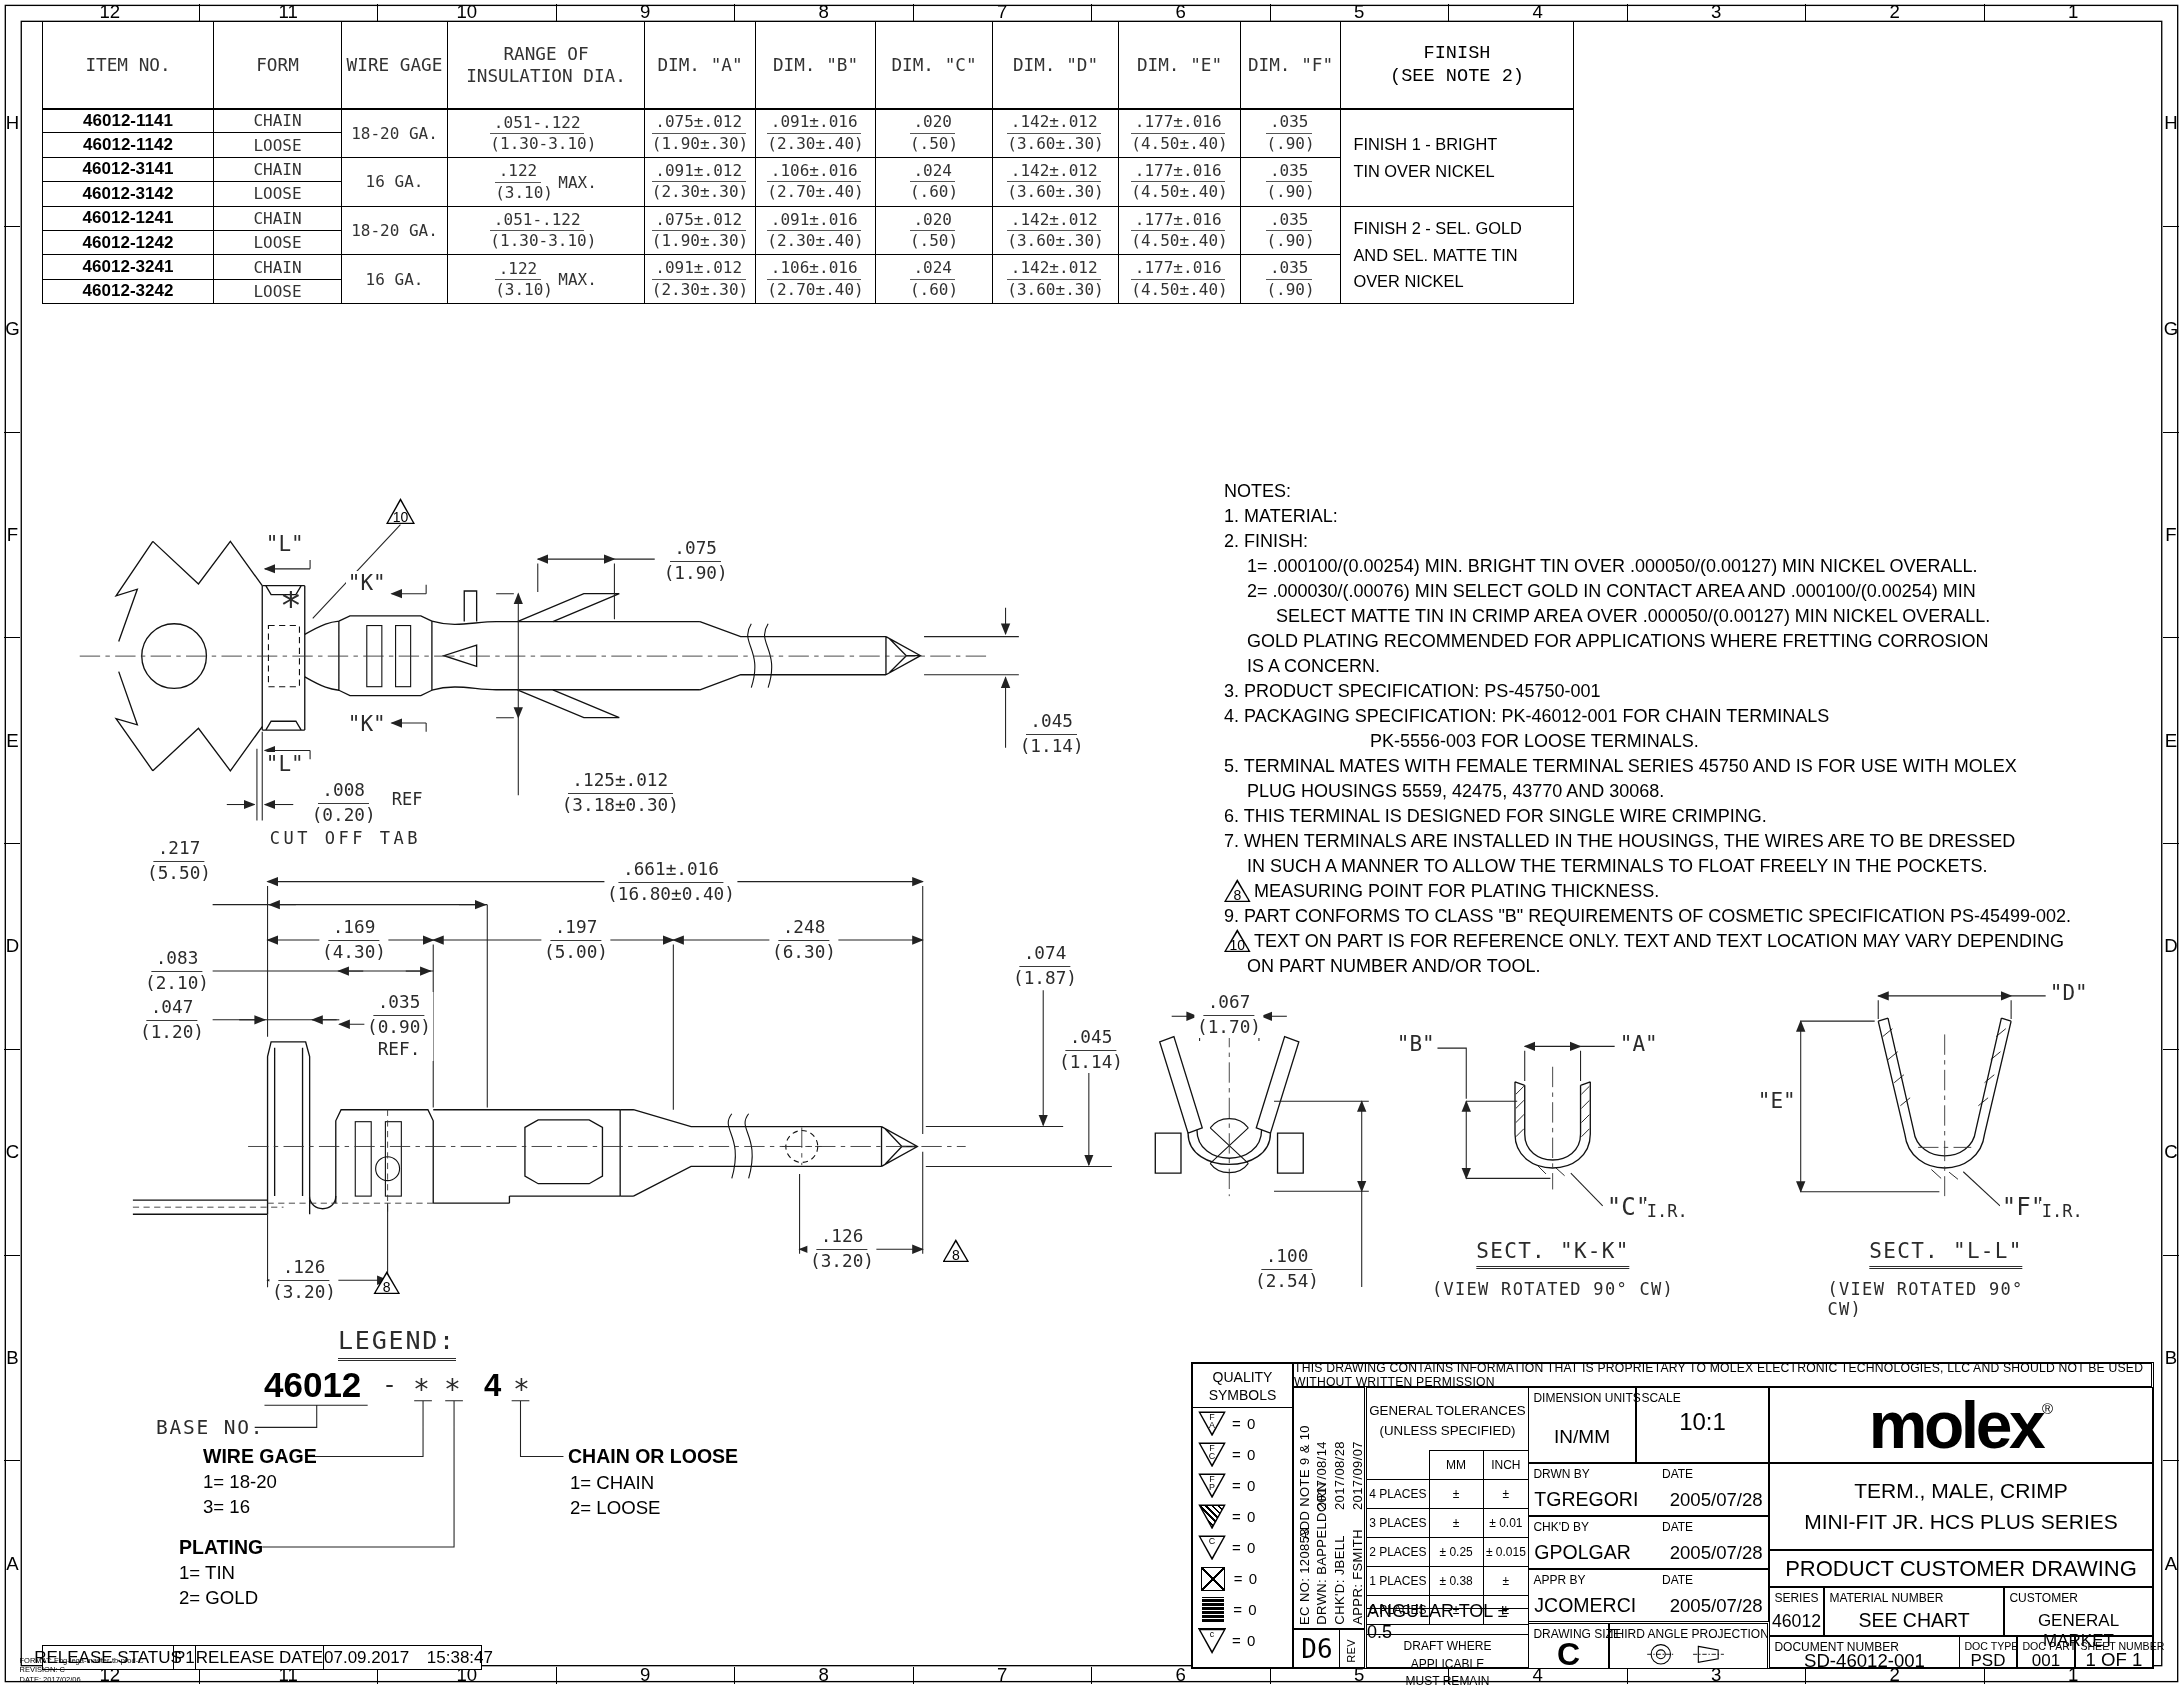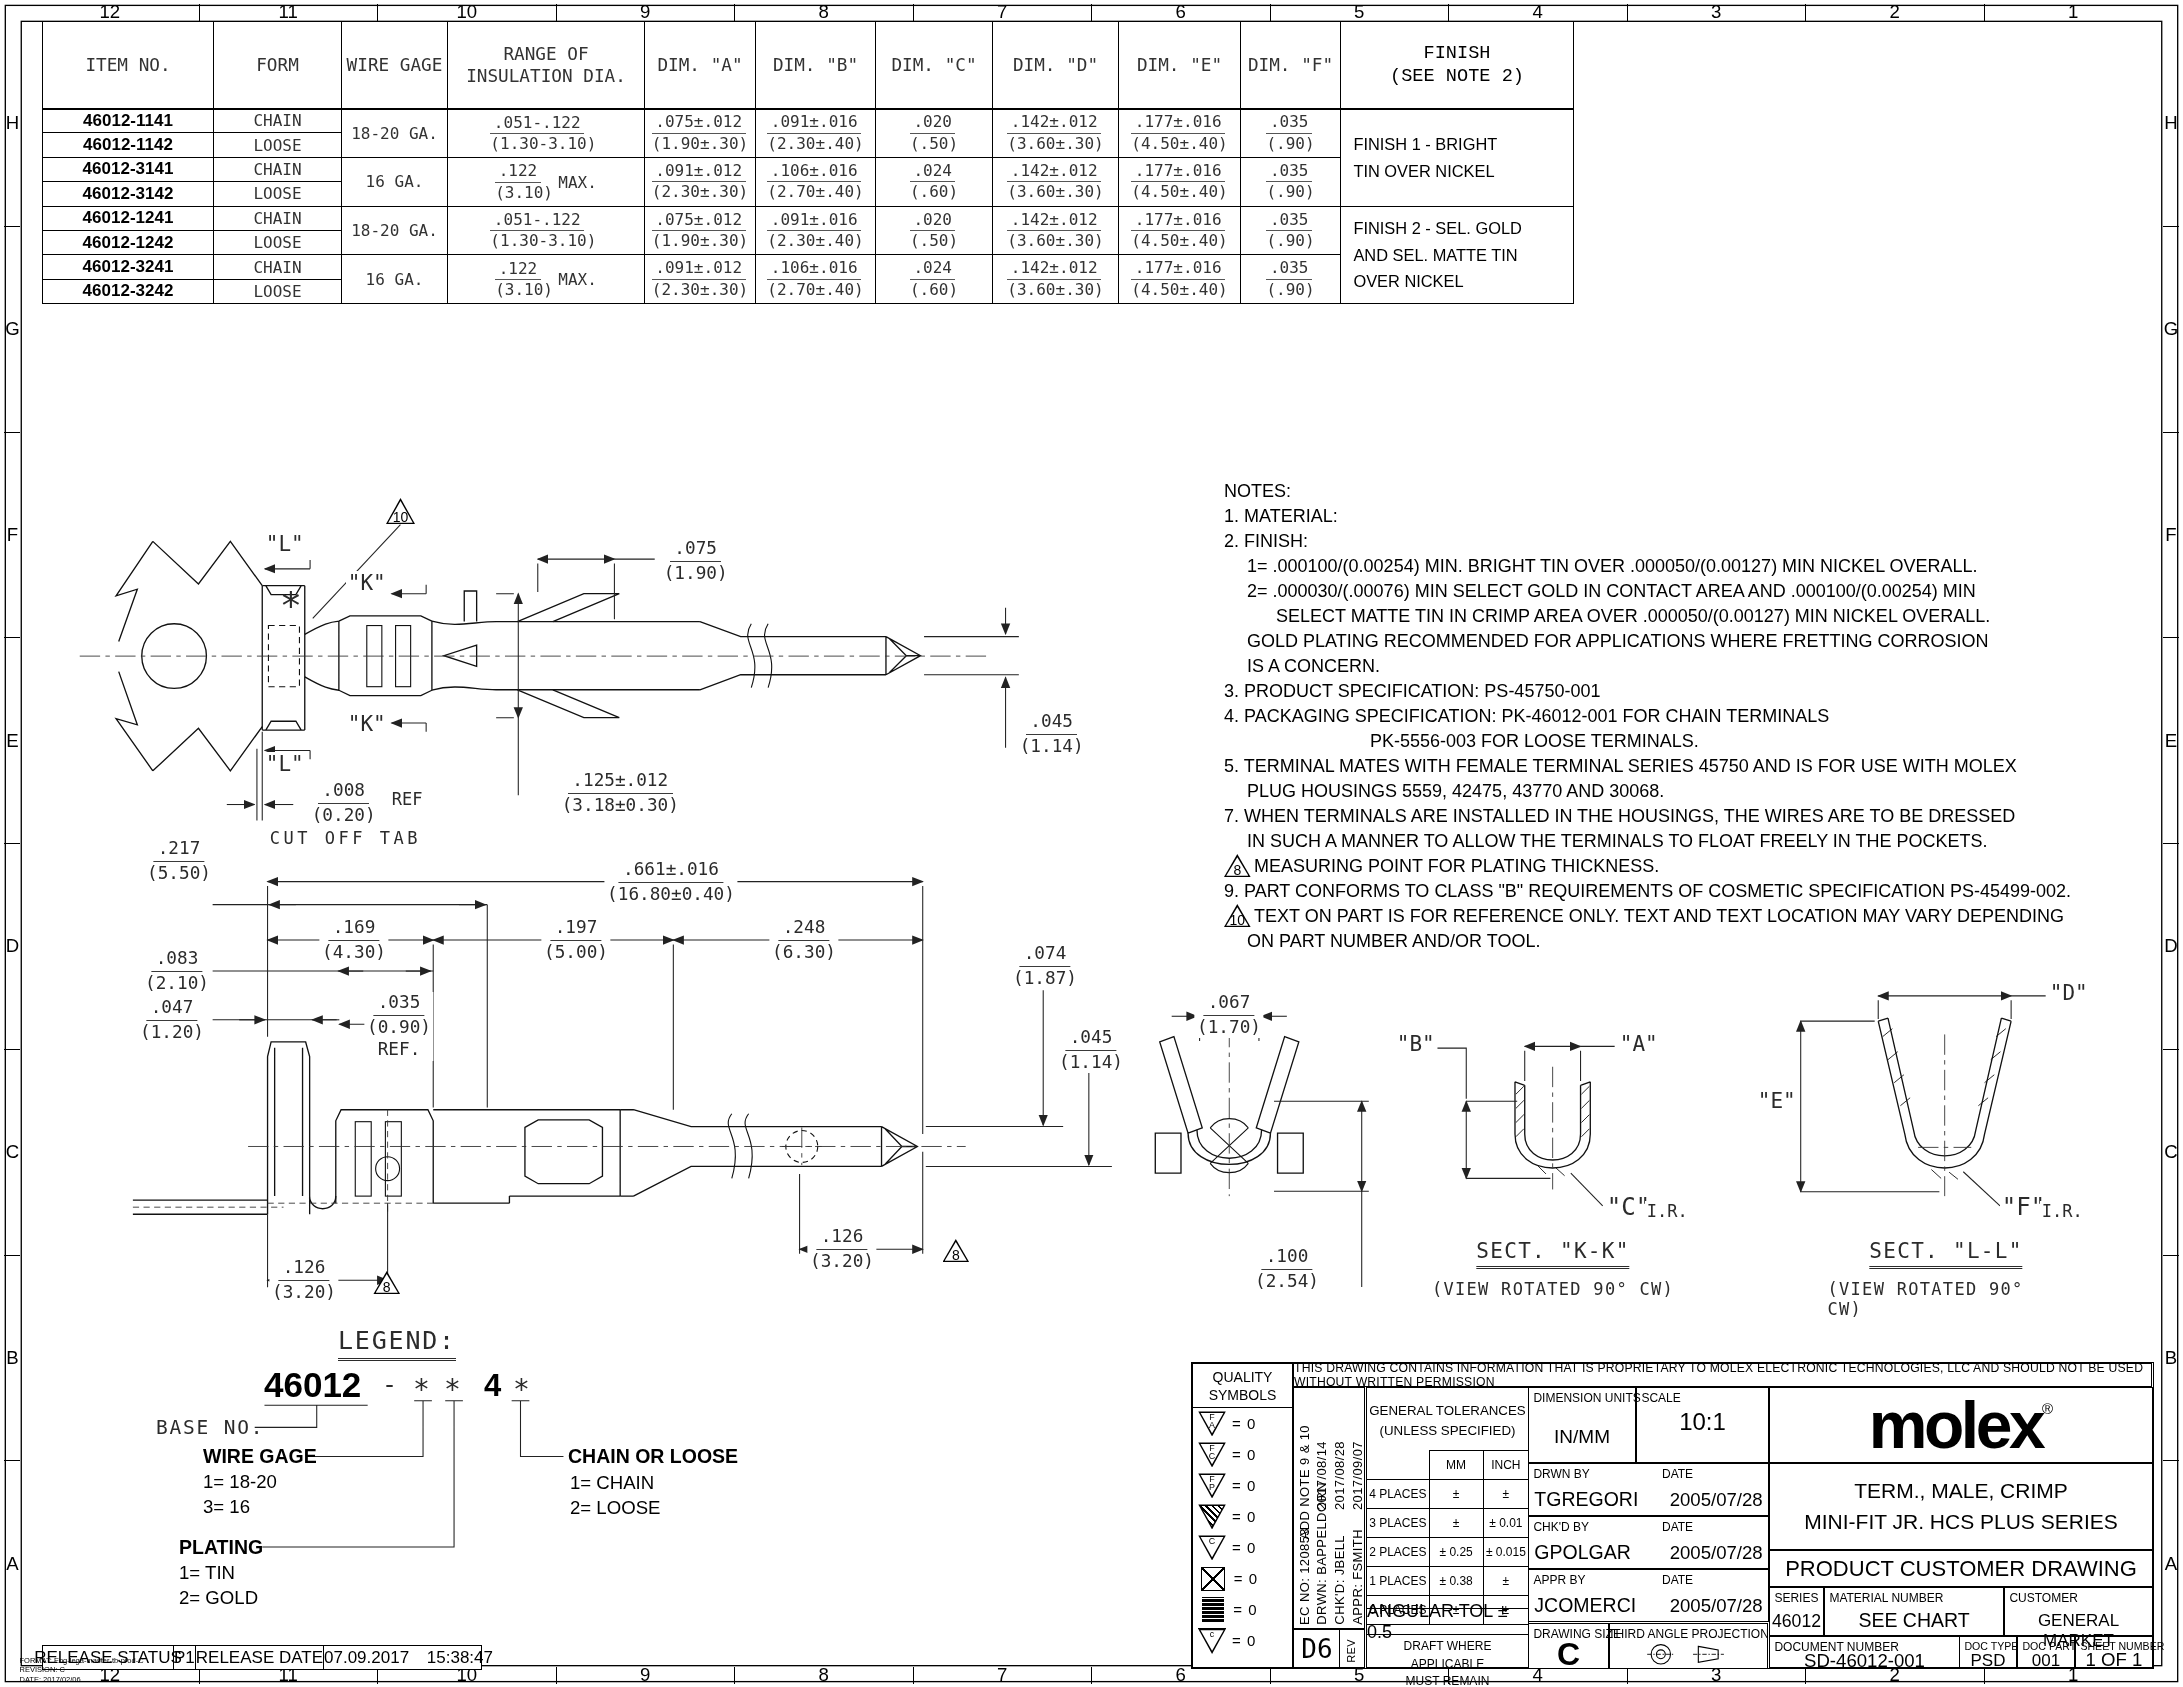--- a/index.html
+++ b/index.html
@@ -466,20 +466,21 @@
   <div class="i1"><span>1= .000100/(0.00254) MIN. BRIGHT TIN OVER .000050/(0.00127) MIN NICKEL OVERALL.</span></div>
   <div class="i1"><span>2= .000030/(.00076) MIN SELECT GOLD IN CONTACT AREA AND .000100/(0.00254) MIN</span></div>
   <div class="i2"><span>SELECT MATTE TIN IN CRIMP AREA OVER .000050/(0.00127) MIN NICKEL OVERALL.</span></div>
   <div class="i1"><span>GOLD PLATING RECOMMENDED FOR APPLICATIONS WHERE FRETTING CORROSION</span></div>
   <div class="i1"><span>IS A CONCERN.</span></div>
   <div><span>3. PRODUCT SPECIFICATION: PS-45750-001</span></div>
   <div><span>4.  PACKAGING SPECIFICATION: PK-46012-001 FOR CHAIN TERMINALS</span></div>
   <div class="i3"><span>PK-5556-003 FOR LOOSE TERMINALS.</span></div>
   <div><span>5. TERMINAL MATES WITH FEMALE TERMINAL SERIES 45750 AND IS FOR USE WITH MOLEX</span></div>
   <div class="i1"><span>PLUG HOUSINGS 5559, 42475, 43770 AND 30068.</span></div>
+  <div><span>6. THIS TERMINAL IS DESIGNED FOR SINGLE WIRE CRIMPING.</span></div>
   <div><span>7. WHEN TERMINALS ARE INSTALLED IN THE HOUSINGS, THE WIRES ARE TO BE DRESSED</span></div>
   <div class="i1"><span>IN SUCH A MANNER TO ALLOW THE TERMINALS TO FLOAT FREELY IN THE POCKETS.</span></div>
   <div><span class="flag">
           <span>8</span>
         </span><span>MEASURING POINT FOR PLATING THICKNESS.</span></div>
   <div><span>9.  PART CONFORMS TO CLASS "B" REQUIREMENTS OF COSMETIC SPECIFICATION PS-45499-002.</span></div>
   <div><span class="flag">
           <span>10</span>
         </span><span>TEXT ON PART IS FOR REFERENCE ONLY. TEXT AND TEXT LOCATION MAY VARY DEPENDING</span></div>
   <div class="i1"><span>ON PART NUMBER AND/OR TOOL.</span></div>

